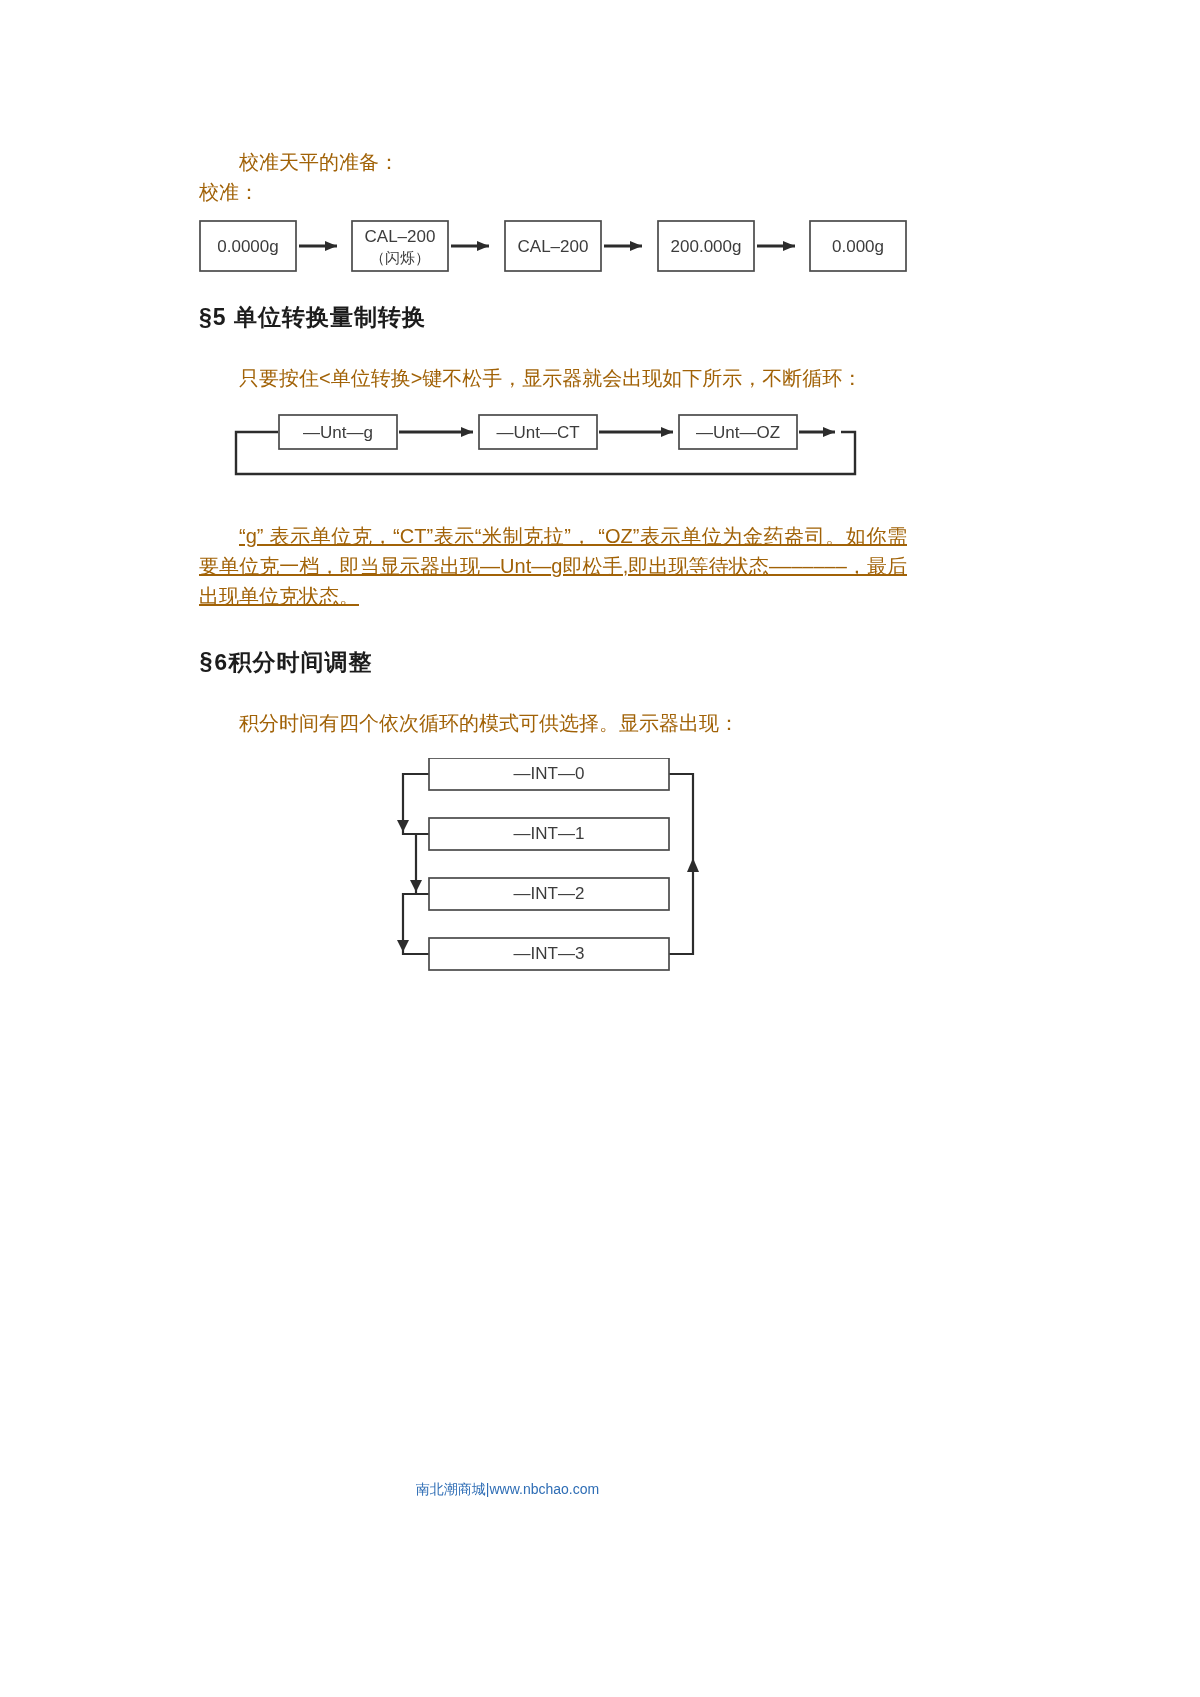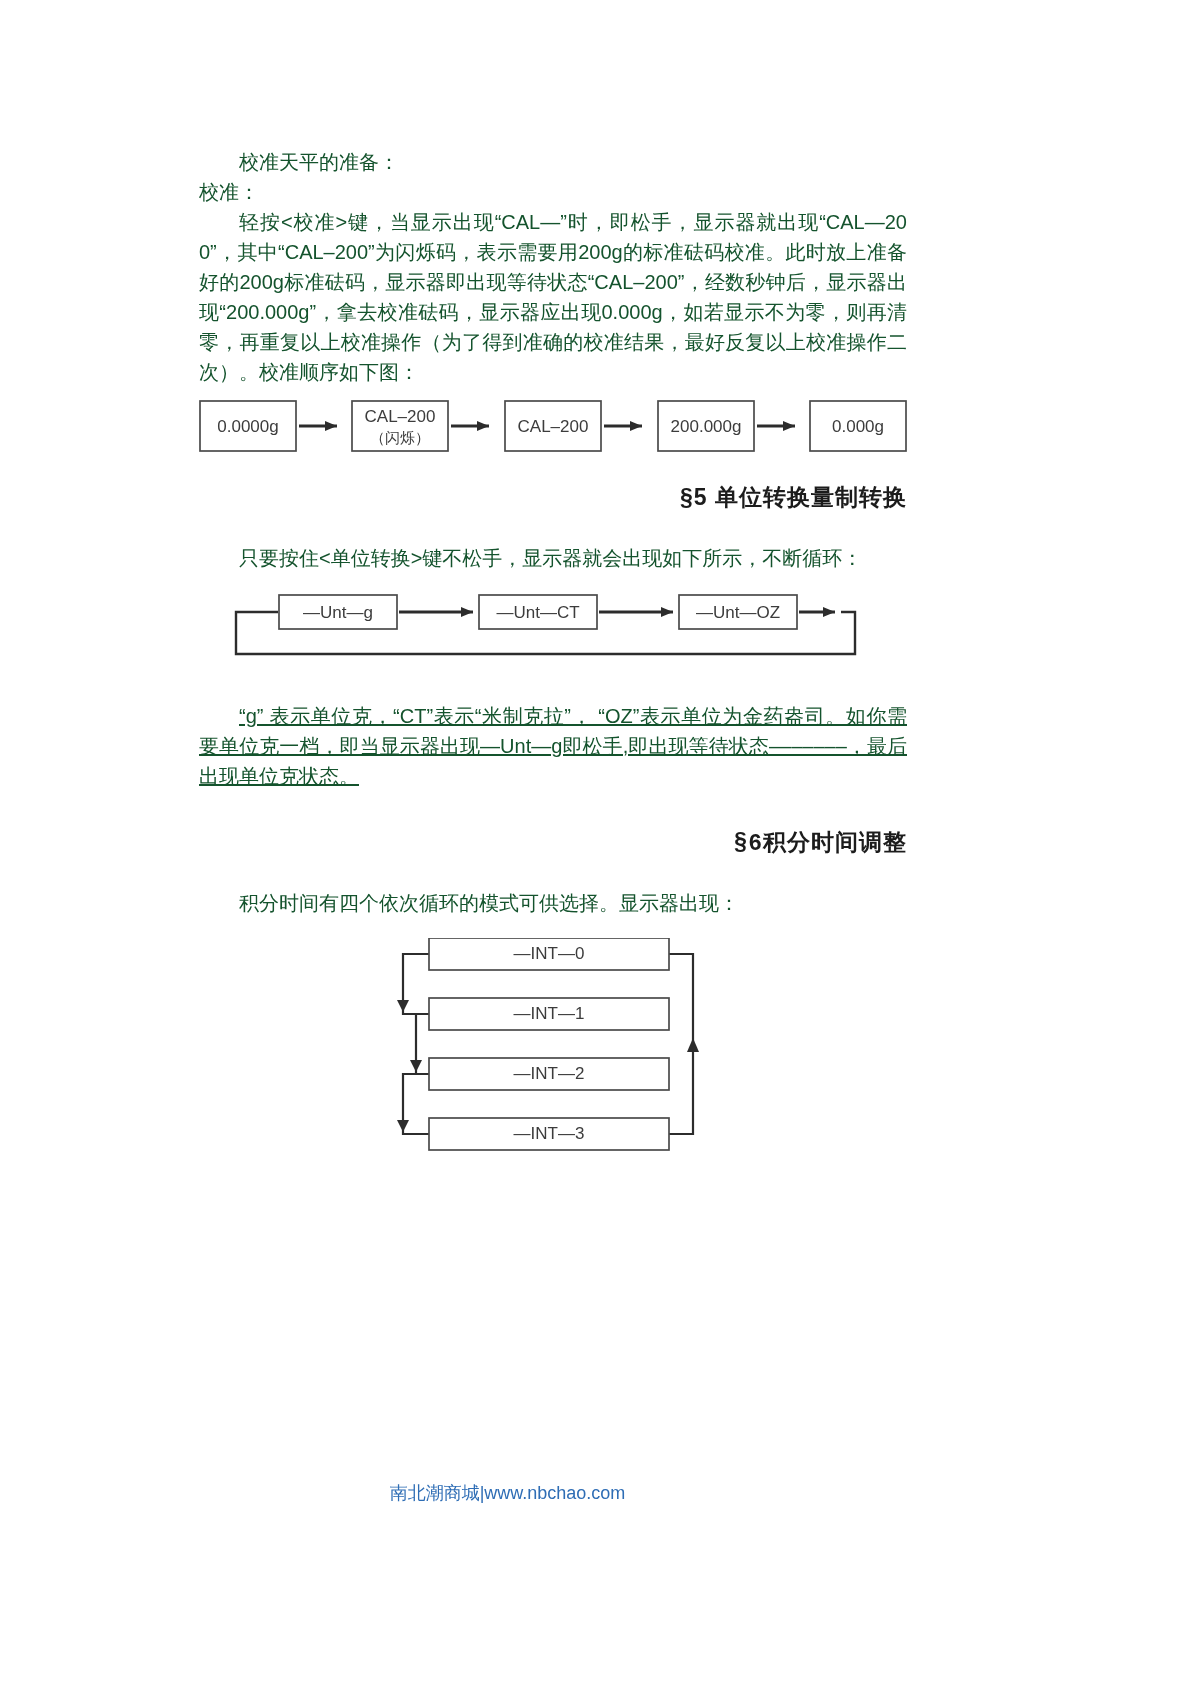--- a/index.html
+++ b/index.html
@@ -7,25 +7,25 @@
   body {
     width:1200px; height:1697px; position:relative; overflow:hidden;
     font-family:"Liberation Sans","DejaVu Sans",sans-serif;
     color:#3c3c3c;
   }
   .content {
     position:absolute; left:199px; top:147px; width:708px;
   }
   .para {
     font-size:20px; line-height:30px; text-align:justify;
-    color:#14532d; word-break:break-all;
+    color:#a16207; word-break:break-all;
   }
   .indent { text-indent:2em; }
   .heading {
-    text-align:right; font-weight:bold; font-size:23px; color:#1c1c1c;
+    text-align:left; font-weight:bold; font-size:23px; color:#1c1c1c;
     letter-spacing:1px;
   }
   .heading.s5 { margin-top:27px; }
   .heading.s6 { margin-top:36px;font-family:Liberation Mono, monospace; }
   .after-heading { margin-top:30px; }
   .diagram1 { display:block; margin-top:10px; }
   .diagram2 { display:block; margin-top:14px; }
   .diagram3 { display:block; margin-top:20px; margin-left:190px; }
   .para.unit-desc { margin-top:30px;text-decoration:underline; }
   .dbox { fill:#ffffff; stroke:#4a4a4a; stroke-width:1.7; }
@@ -33,31 +33,30 @@
     font-family:"Liberation Sans","DejaVu Sans",sans-serif;
     font-size:17px; fill:#3c3c3c; text-anchor:middle;
   }
   .dtext.small { font-size:15px; }
   .dline { stroke:#2c2c2c; stroke-width:3.2; }
   .loopline { stroke:#2c2c2c; stroke-width:2.4; fill:none; }
   .conn { stroke:#2c2c2c; stroke-width:2.2; fill:none; }
   .ahead { fill:#2c2c2c; }
   .footer {
     position:absolute; top:1481px; left:0; width:1015px;
-    text-align:center; font-size:18px; color:#2e6db5;
+    text-align:center; font-size:14px; color:#2e6db5;
   }
 </style>
 </head>
 <body>
 
 <div class="content">
 
   <p class="para indent">校准天平的准备：</p>
   <p class="para">校准：</p>
-  <p class="para indent">轻按&lt;校准&gt;键，当显示出现“CAL—”时，即松手，显示器就出现“CAL—200”，其中“CAL–200”为闪烁码，表示需要用200g的标准砝码校准。此时放上准备好的200g标准砝码，显示器即出现等待状态“CAL–200”，经数秒钟后，显示器出现“200.000g”，拿去校准砝码，显示器应出现0.000g，如若显示不为零，则再清零，再重复以上校准操作（为了得到准确的校准结果，最好反复以上校准操作二次）。校准顺序如下图：</p>
 
   <svg class="diagram1" width="708" height="58" viewBox="0 0 708 58">
     <defs>
       <marker id="arr1" markerWidth="14" markerHeight="12" refX="12" refY="5" orient="auto" markerUnits="userSpaceOnUse">
         <path d="M0,0 L12,5 L0,10 Z" fill="#2c2c2c"></path>
       </marker>
     </defs>
     <rect class="dbox" x="1" y="4" width="96" height="50"></rect>
     <text class="dtext" x="49" y="35">0.0000g</text>
     <line class="dline" x1="100" y1="29" x2="138" y2="29" marker-end="url(#arr1)"></line>

